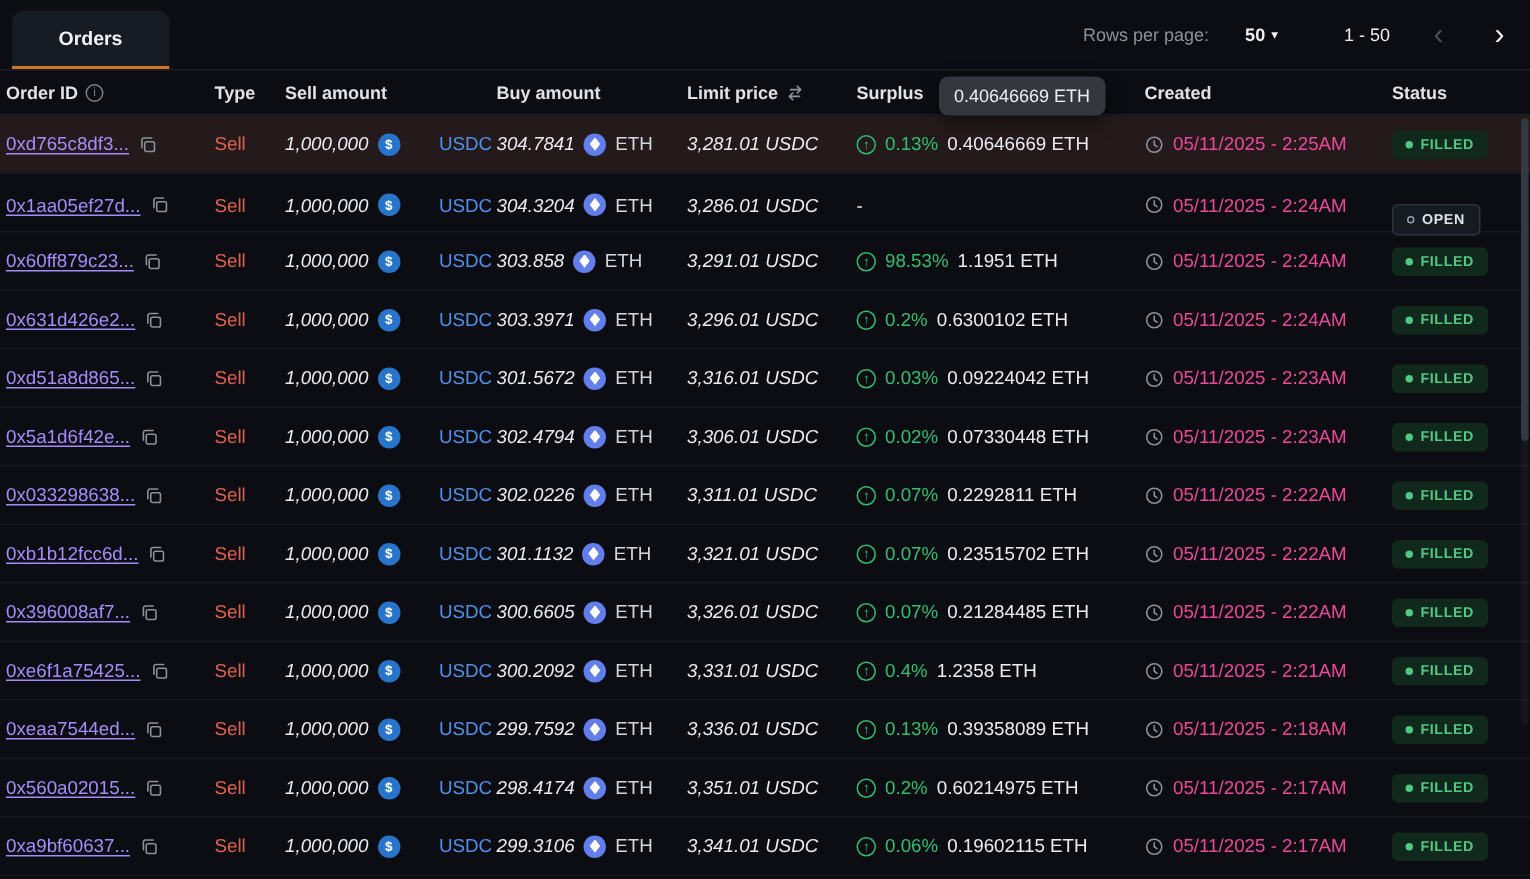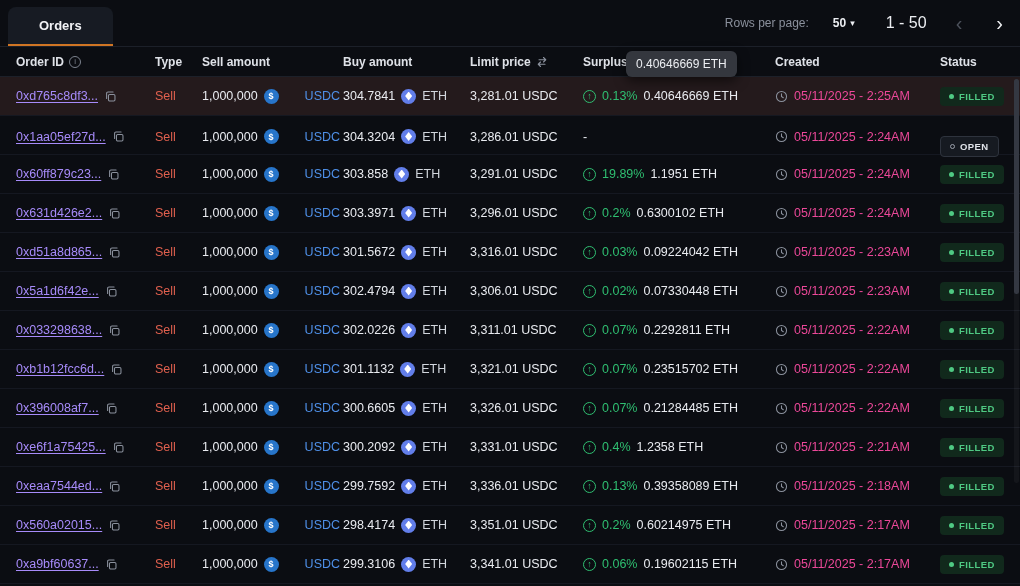--- a/index.html
+++ b/index.html
@@ -22,32 +22,32 @@
     position:absolute; right:12px; top:50%; transform:translateY(-50%);
     display:flex; align-items:center; gap:24px;
   }
   .rpp-label { color:#8b919d; font-size:12px; }
   .rpp-select {
     background:none; border:none; color:#eceef2; font-size:12px; font-weight:700;
     display:inline-flex; align-items:center; gap:4px; cursor:pointer;
     font-family:inherit;
   }
   .caret { font-size:9px; color:#eceef2; }
-  .range { font-size:16px; color:#eceef2; margin-left:7px; }
+  .range { font-size:12px; color:#eceef2; margin-left:20px; }
   .chev {
     background:none; border:none; font-size:20px; line-height:1; padding:0 5px;
     cursor:pointer; color:#f0f1f4; font-family:inherit;
   }
   .chev.prev { color:#4d525c; }
 
   
   .grid-cols {
     display:grid;
     grid-template-columns:139px 47px 141px 127px 113px 192px 165px 1fr;
-    padding-left:16px; padding-right:8px; align-items:center;
+    padding-left:4px; padding-right:8px; align-items:center;
   }
   .thead {
     height:30px; border-bottom:1px solid #1c2029;
     font-size:12px; font-weight:700; color:#dfe2e8;
   }
   .th { display:flex; align-items:center; gap:5px; }
   .info-icon {
     width:12px; height:12px; border:1px solid #7c828e; border-radius:50%;
     color:#7c828e; font-size:8px; font-style:normal; font-weight:400;
     display:inline-flex; align-items:center; justify-content:center;
@@ -57,21 +57,21 @@
   }
   .tr.highlight { background:#241a1c; }
   .td { display:flex; align-items:center; gap:6px; min-width:0; }
 
   .order-link {
     color:var(--order_link,#a78bfa); text-decoration:underline;
     text-underline-offset:2px; cursor:pointer; white-space:nowrap;
   }
   .icon-btn { display:inline-flex; cursor:pointer; }
   .sell-type { color:var(--sell,#e0604e); }
-  .amount { color:#e9ebf0; white-space:nowrap; }
+  .amount { color:#e9ebf0; white-space:nowrap;font-style:italic; }
 
   .token-icon {
     width:15px; height:15px; border-radius:50%; flex:0 0 auto;
     display:inline-flex; align-items:center; justify-content:center;
   }
   .token-icon.usdc { background:#2775ca; color:#fff; font-size:9px; font-weight:700; }
   .token-icon.eth  { background:#627eea; }
   .eth-diamond { width:7px; height:9px; background:#fff;
     clip-path:polygon(50% 0,100% 50%,50% 100%,0 50%); }
   .usdc-text { color:var(--usdc,#4f90e8);margin-left:20px; }
@@ -294,21 +294,21 @@
       <span class="token-icon eth">
             <i class="eth-diamond"></i>
           </span>
       <span class="eth-text">ETH</span>
     </div>
     <div class="td">
       <span class="amount">3,291.01 USDC</span>
     </div>
     <div class="td">
       <span class="surplus-up">↑</span>
-      <span class="surplus-pct">19.89%</span>
+      <span class="surplus-pct">98.53%</span>
       <span class="surplus-amt">1.1951 ETH</span>
     </div>
     <div class="td">
       <span class="icon-btn">
         <svg width="13" height="13" viewBox="0 0 16 16">
               <circle cx="8" cy="8" r="6.2" stroke="#8b919d" fill="none" stroke-width="1.3"></circle>
               <path d="M8 4.8V8l2.2 1.6" stroke="#8b919d" fill="none" stroke-width="1.3" stroke-linecap="round"></path>
             </svg>
       </span>
       <span class="created-text">05/11/2025 - 2:24AM</span>

